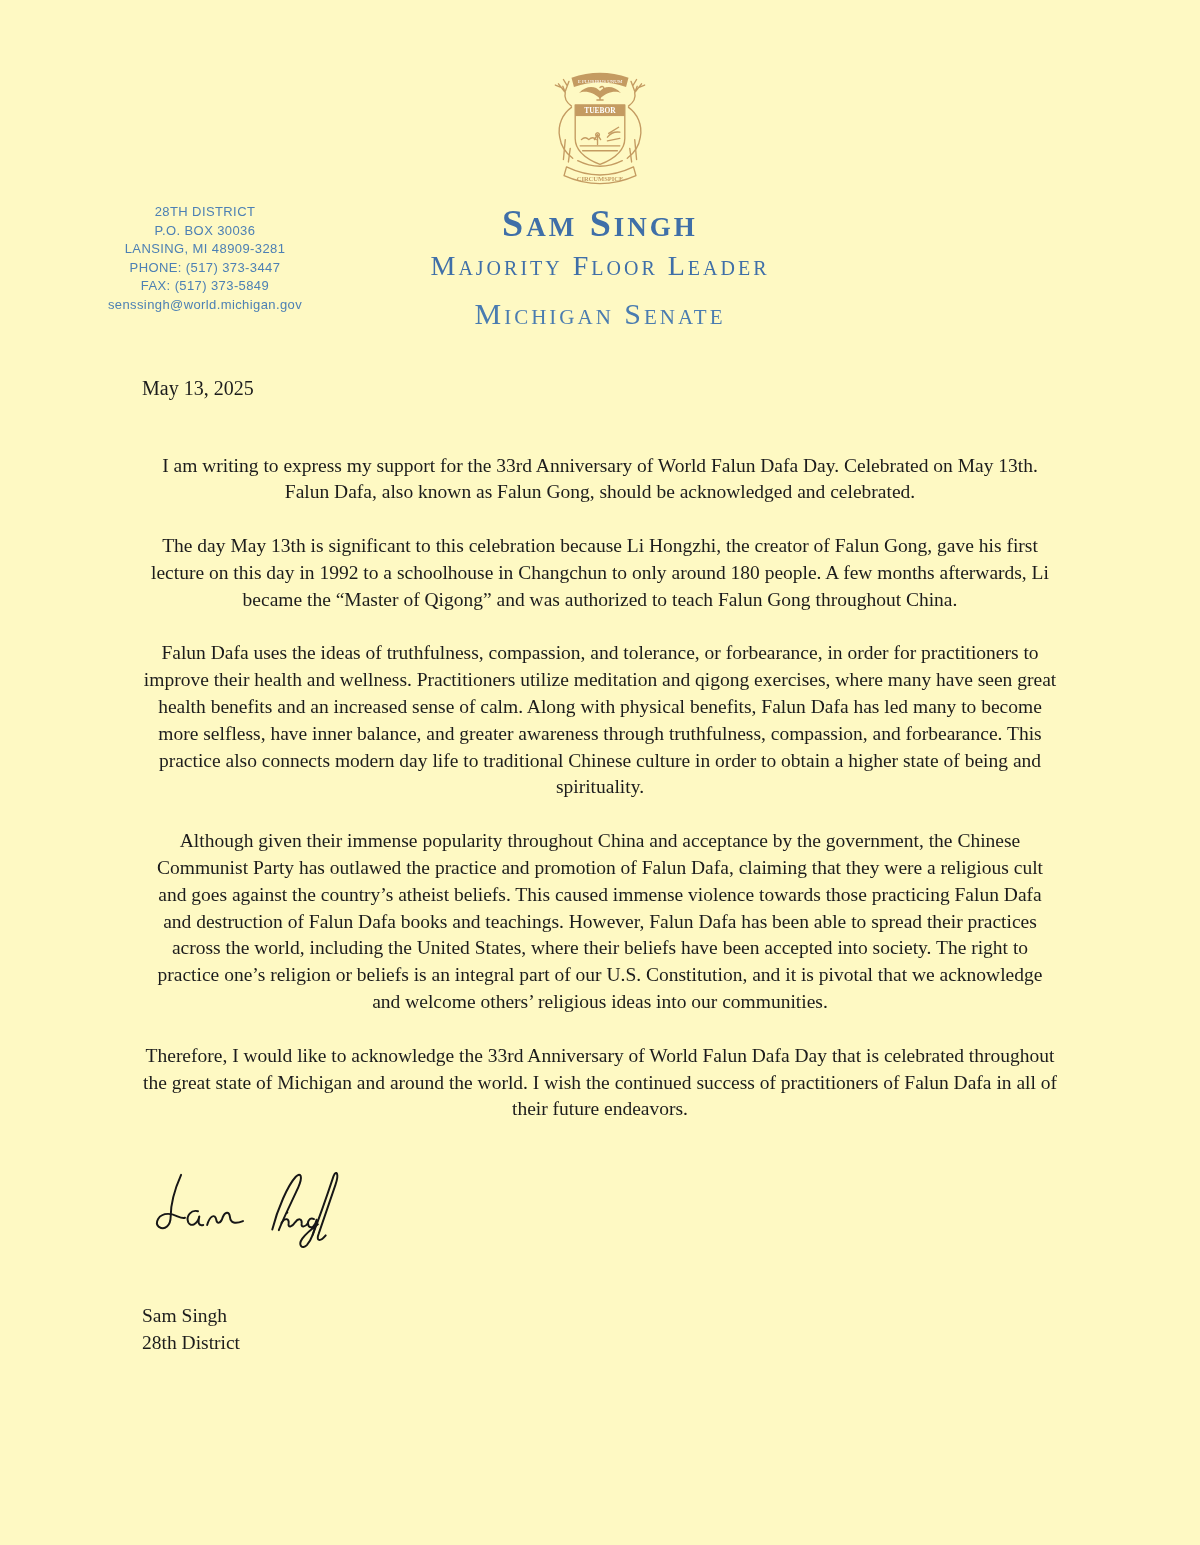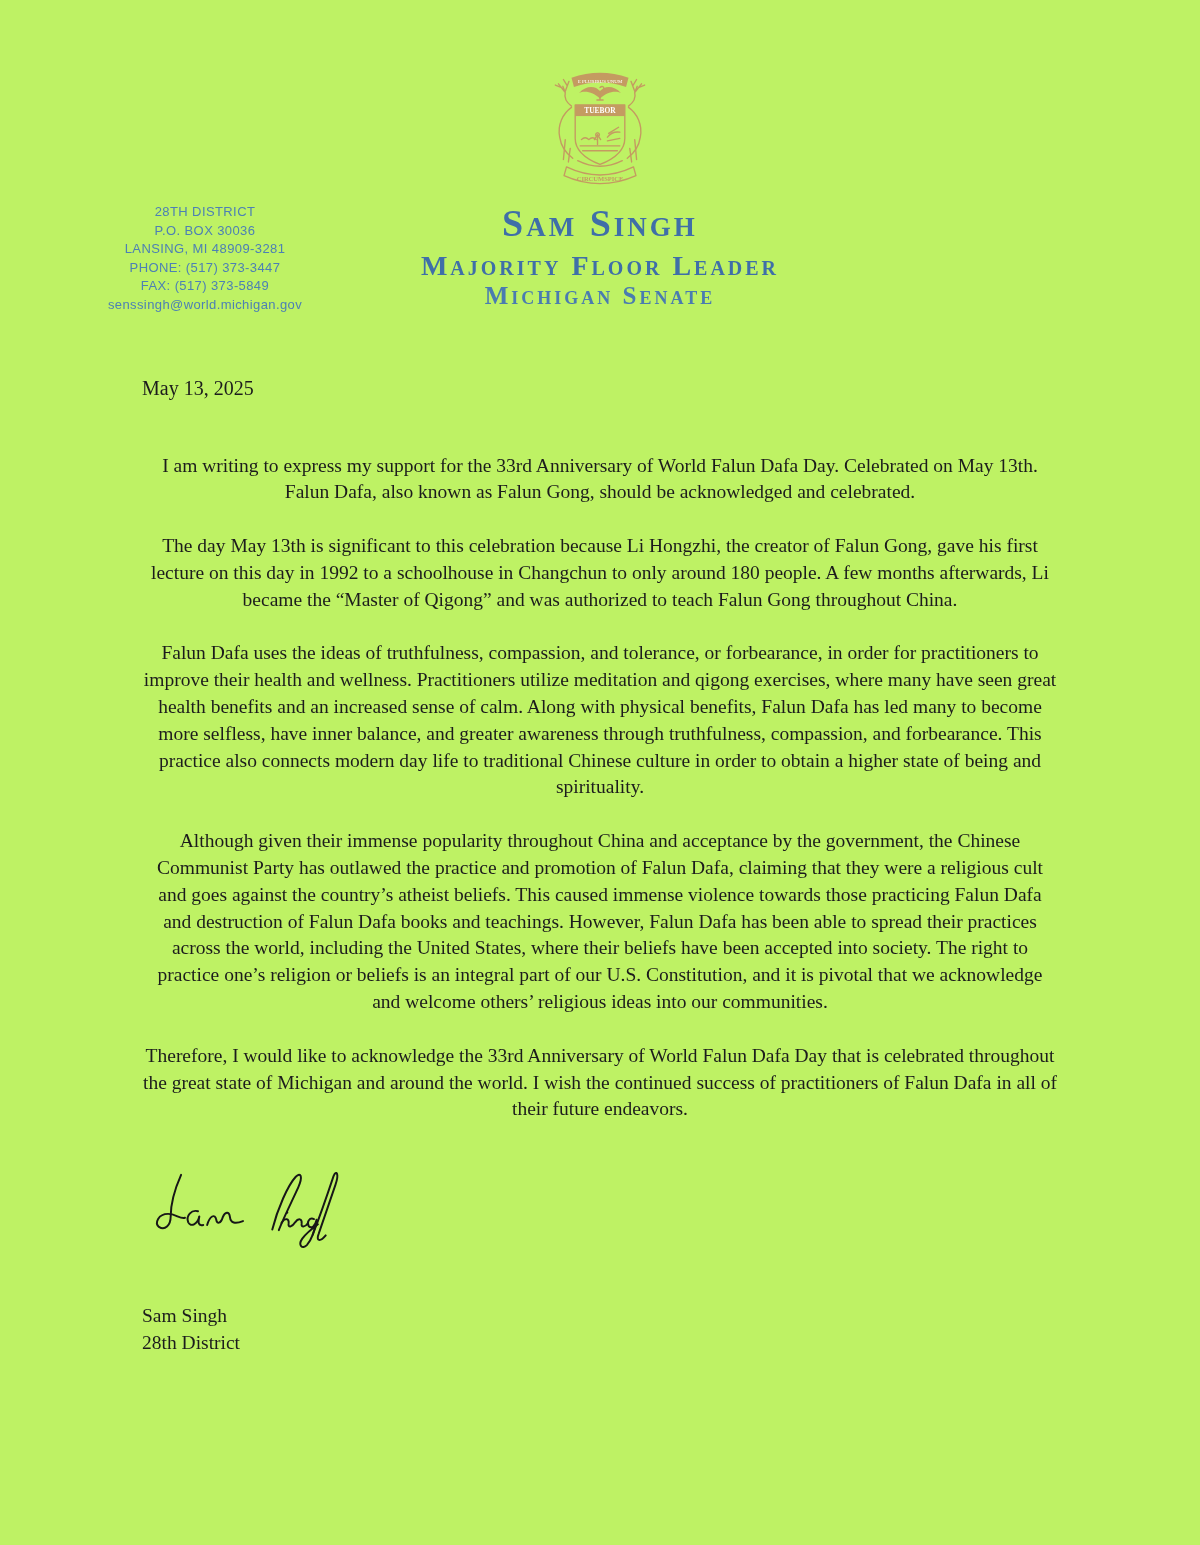--- a/index.html
+++ b/index.html
@@ -1,21 +1,21 @@
 <!DOCTYPE html>
 <html><head>
 <meta charset="utf-8">
 <style>
   * { margin: 0; padding: 0; box-sizing: border-box; }
   html, body { background: #ffffff; }
   .page {
     position: relative;
     width: 1200px;
     height: 1545px;
-    background: #bef264;
+    background: #fef9c3;
     overflow: hidden;
     font-family: "Liberation Serif", serif;
     color: #1c1c1c;
   }
   
   .letterhead { position: relative; height: 345px; }
   .seal {
     position: absolute;
     top: 60px;
     left: 50%;
@@ -43,34 +43,33 @@
   }
   .title-name {
     font-size: 38px;
     font-weight: bold;
     font-variant: small-caps;
     letter-spacing: 3px;
     line-height: 1.0;
   }
   .title-role {
     font-size: 28px;
-    font-weight: bold;
+    font-weight: normal;
     font-variant: small-caps;
     letter-spacing: 3px;
     margin-top: 10px;
     line-height: 1.0;
   }
   .title-org {
-    font-size: 25px;
+    font-size: 30px;
     font-variant: small-caps;
     letter-spacing: 3px;
-    margin-top: 3px;
+    margin-top: 19px;
     line-height: 1.0;
     color: #4a7cb0;
-    font-weight: bold;
   }
   
   .content { padding: 0 142px; }
   .date {
     margin-top: 30px;
     font-size: 20px;
     line-height: 26.5px;
   }
   .paragraphs p {
     font-size: 19.5px;

